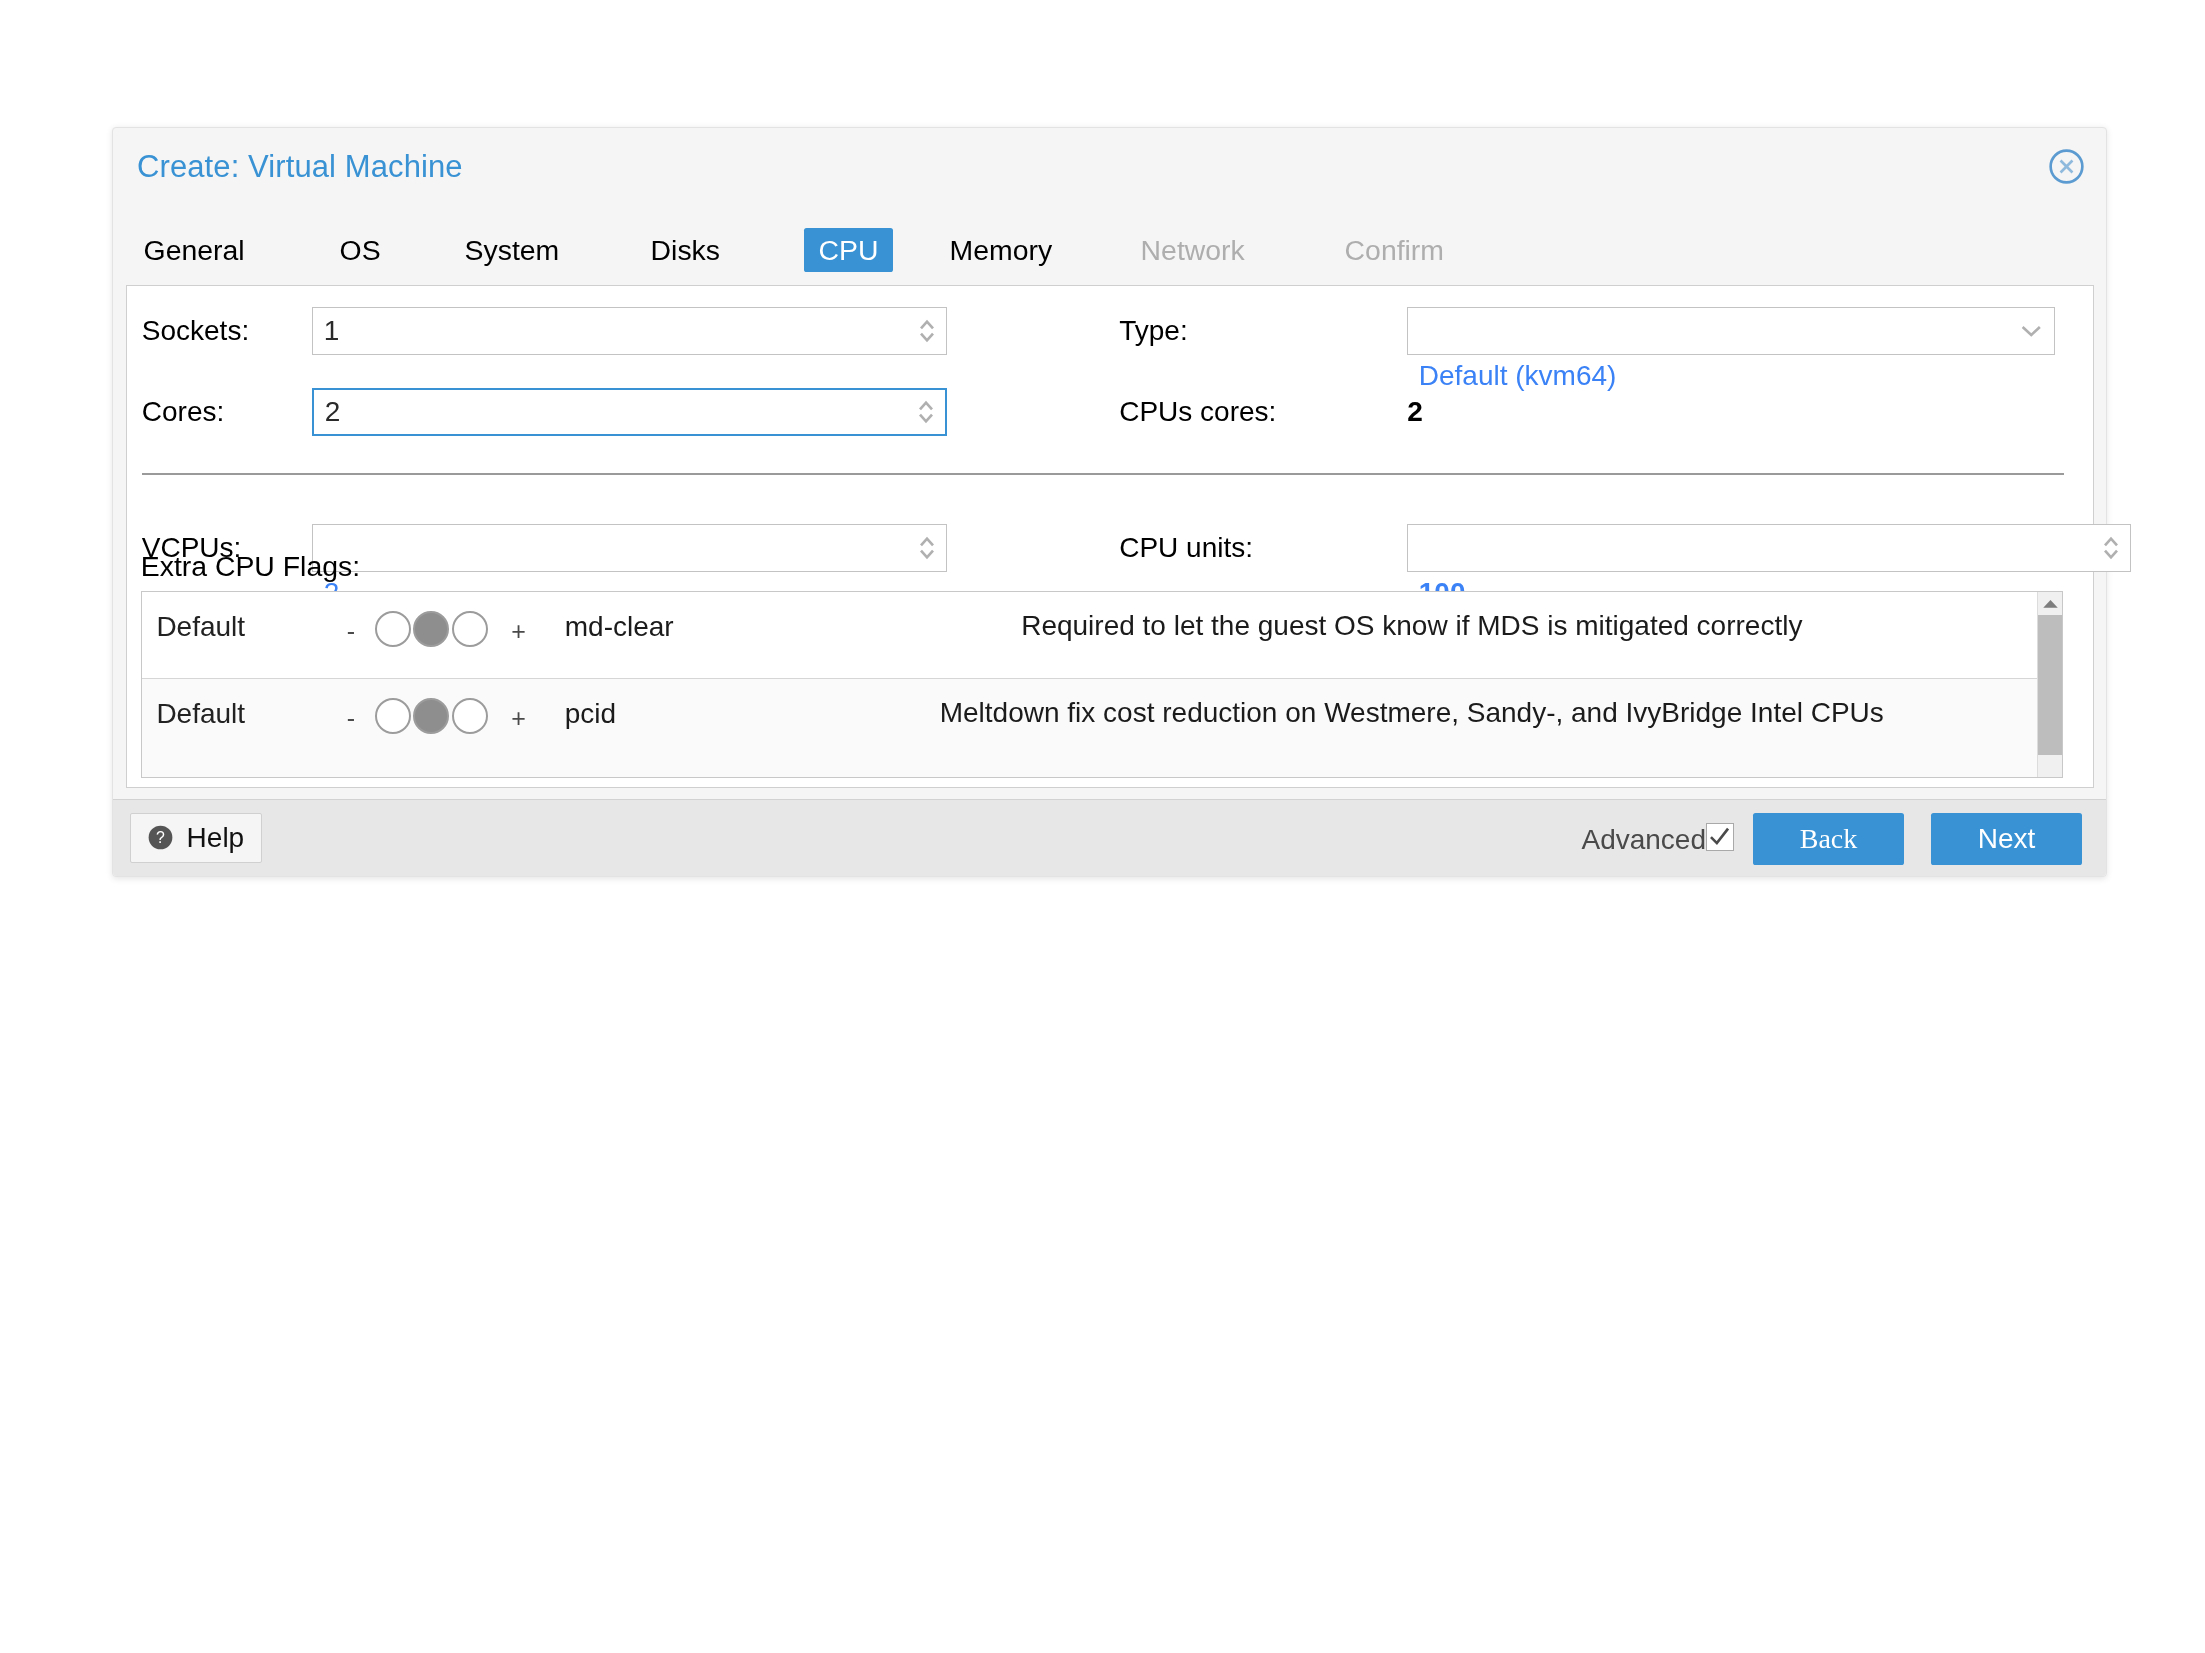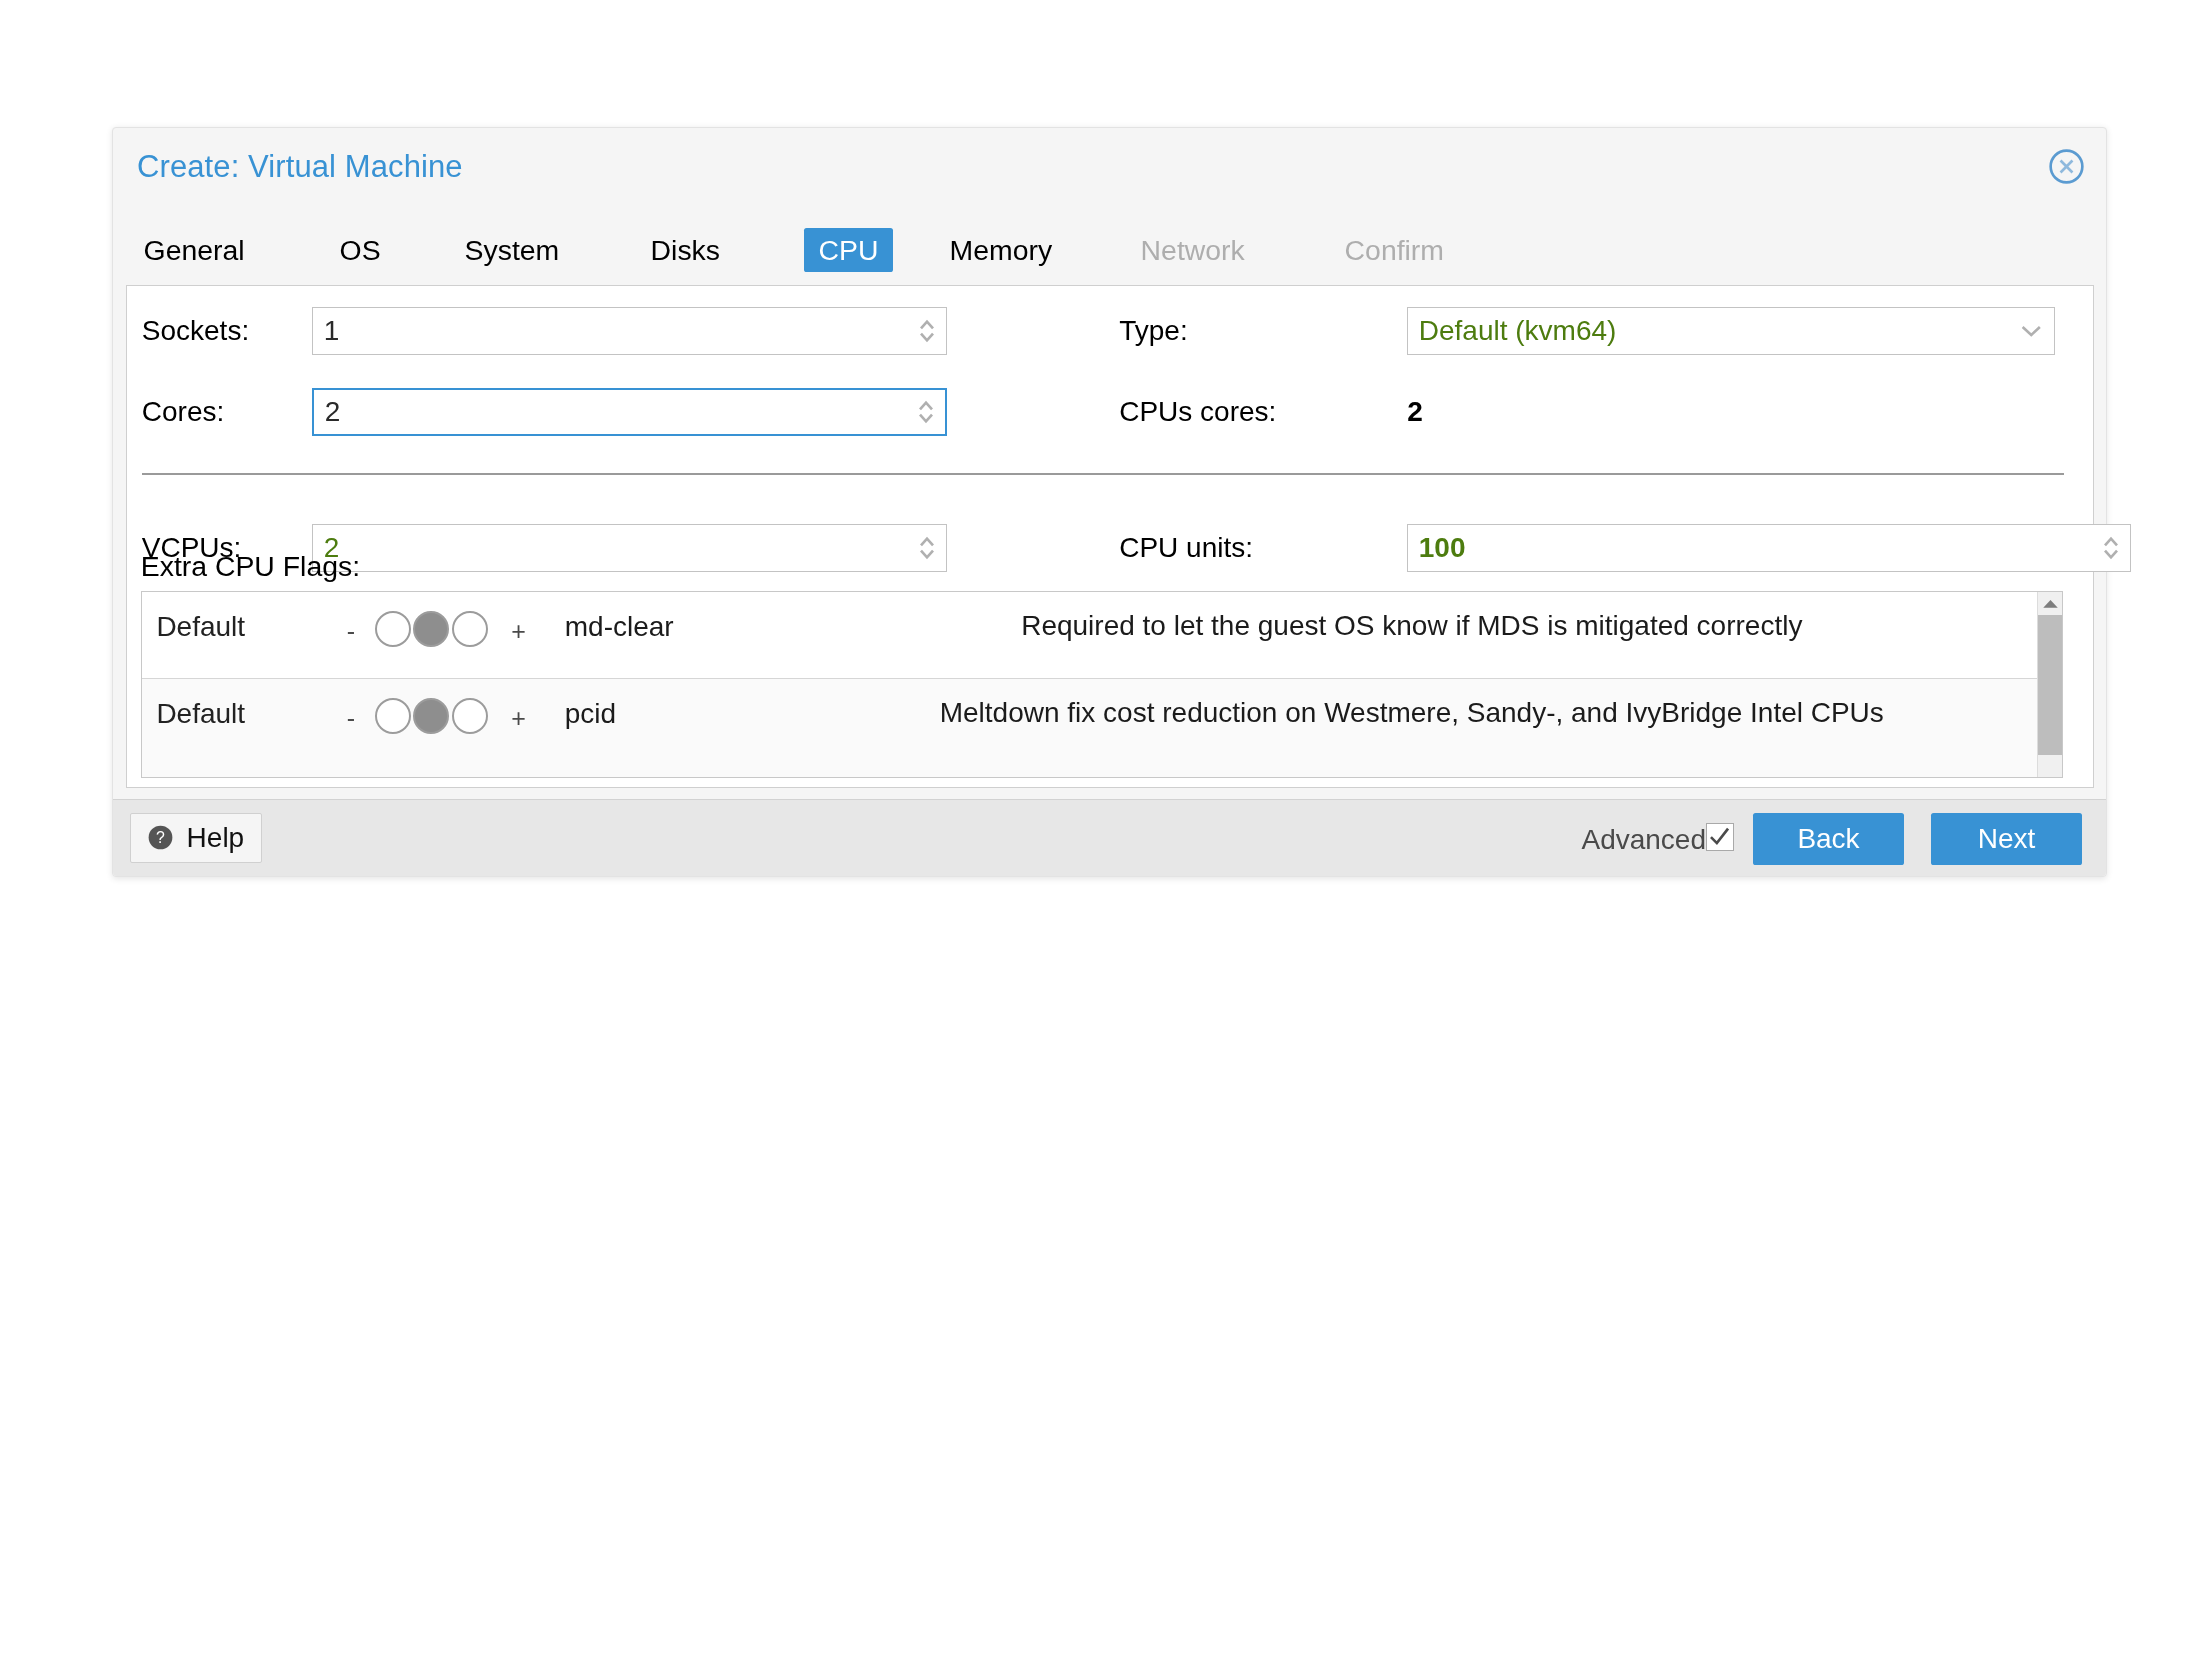--- a/index.html
+++ b/index.html
@@ -106,21 +106,21 @@
   .fld.focused { border: 2px solid #3892d4; }
   .fld .txt {
     position: absolute;
     left: 10.6px;
     top: 50%;
     transform: translateY(-50%);
     font-size: 28px;
     white-space: nowrap;
   }
   .txt.filled { color: #2a2a2a; }
-  .txt.placeholder { color: #4d7c0f; }
+  .txt.placeholder { color: #3b82f6; margin-top: 45px; }
 
   .spin {
     position: absolute;
     right: 9.3px;
     top: 50%;
     transform: translateY(-50%);
     width: 20px;
     height: 32px;
     cursor: pointer;
   }
@@ -310,21 +310,21 @@
     height: 52px;
     min-width: 151px;
     background: #3892d4;
     border: none;
     border-radius: 2.6px;
     color: #ffffff;
     font-size: 28px;
     font-family: "Liberation Sans", sans-serif;
     cursor: pointer;
   }
-  #back-btn { right: 202px; }
+  #back-btn { right: 202px; font-family: Liberation Serif, serif; }
   #next-btn { right: 24px; }
 </style>
 </head>
 <body>
 
 <div id="dialog">
 
   <div id="tabbar">
     <div class="tab" style="left:16px;">General</div>
     <div class="tab" style="left:212px;">OS</div>

